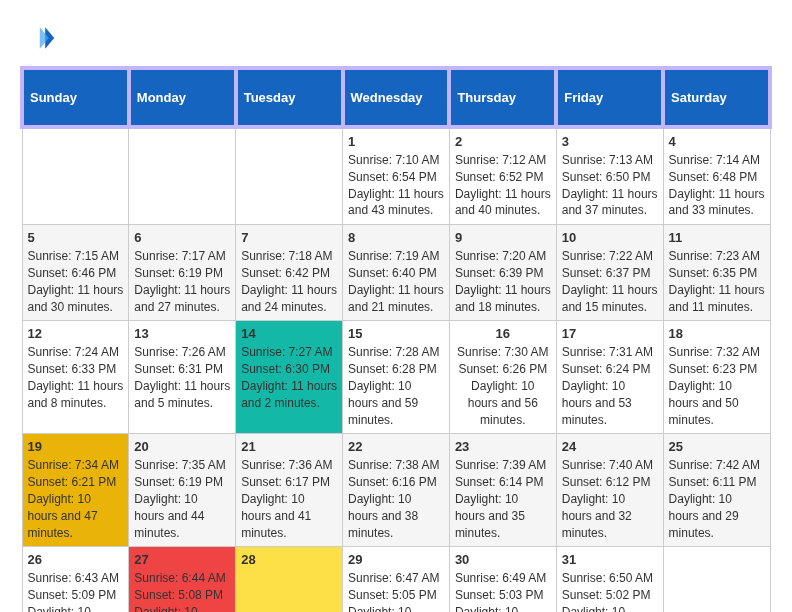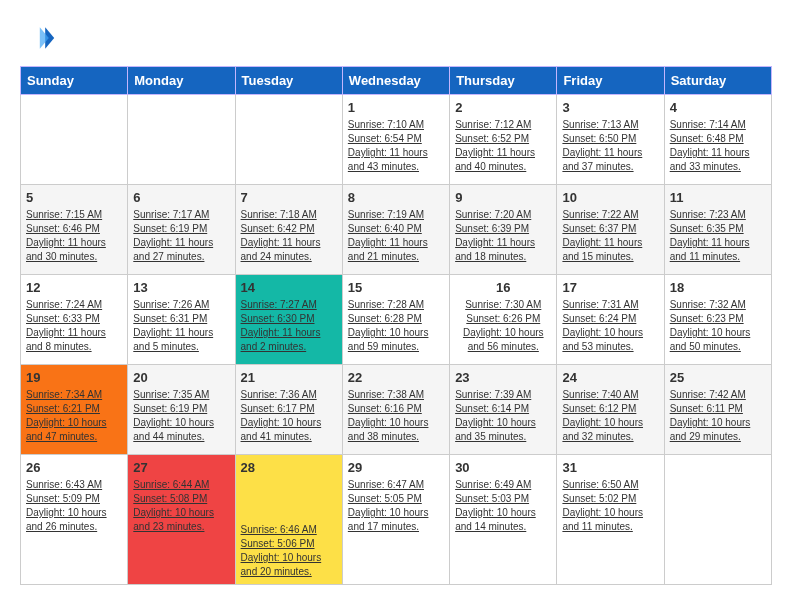--- a/index.html
+++ b/index.html
@@ -48,43 +48,42 @@
     }
     table {
       width: 100%;
       border-collapse: collapse;
       table-layout: fixed;
     }
     th {
       background-color: #1565C0;
       color: #fff;
       text-align: left;
-      padding: 6px 6px;
+      padding: 20px 6px;
       font-size: 13px;
-      border: 1px solid #c4b5fd;
+      border: 4px solid #c4b5fd;
     }
     td {
       border: 1px solid #ccc;
       vertical-align: top;
       padding: 5px 5px;
       font-size: 11px;
       color: #333;
       height: 90px;
     }
     .day-number {
       font-weight: bold;
       font-size: 13px;
       margin-bottom: 3px;
       display: block;
     }
     .day-info {
-      font-size: 10px;
+      font-size: 12px;
       line-height: 1.4;
       color: #333;
-      text-decoration: underline;
     }
     .empty-cell {
       background: #f9f9f9;
     }
     tr:nth-child(even) td {
       background-color: #f5f5f5;
     }
     tr:nth-child(odd) td {
       background-color: #ffffff;
     }
@@ -234,21 +233,21 @@
 Daylight: 10 hours and 53 minutes.</div>
         </td>
         <td style="background-color: rgb(255, 255, 255);">
           <span class="day-number">18</span>
           <div class="day-info" style="white-space: pre-line;">Sunrise: 7:32 AM
 Sunset: 6:23 PM
 Daylight: 10 hours and 50 minutes.</div>
         </td>
       </tr>
       <tr>
-        <td style="background-color: #f97316;">
+        <td style="background-color: #eab308;">
           <span class="day-number">19</span>
           <div class="day-info" style="white-space: pre-line;">Sunrise: 7:34 AM
 Sunset: 6:21 PM
 Daylight: 10 hours and 47 minutes.</div>
         </td>
         <td style="background-color: rgb(245, 245, 245);">
           <span class="day-number">20</span>
           <div class="day-info" style="white-space: pre-line;">Sunrise: 7:35 AM
 Sunset: 6:19 PM
 Daylight: 10 hours and 44 minutes.</div>

